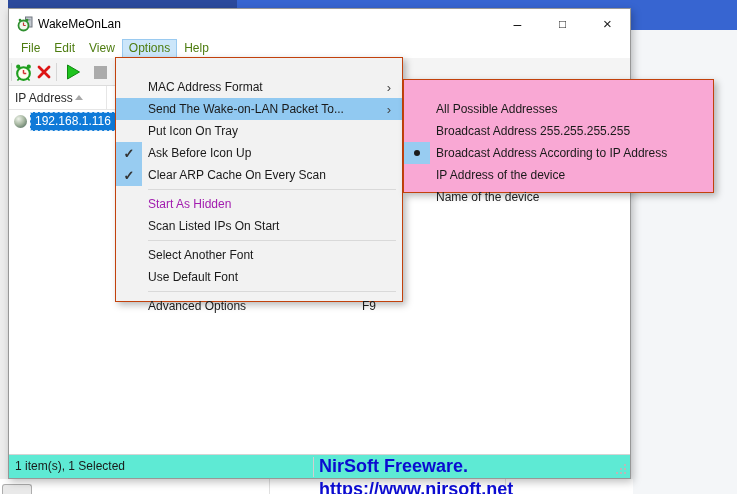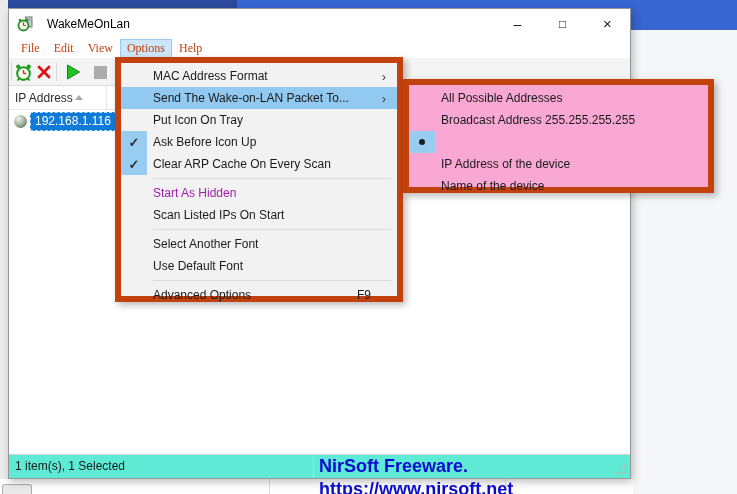--- a/index.html
+++ b/index.html
@@ -13,29 +13,29 @@
   .bg-bottom-strip { position:absolute; left:0; top:479px; width:633px; height:15px; background:#ffffff; }
   .bg-tabbox       { position:absolute; left:2px; top:484px; width:30px; height:10px; background:#e9e9e9; border:1px solid #adadad; border-bottom:none; border-radius:3px 3px 0 0; }
   .bg-line1 { position:absolute; left:269px; top:479px; width:1px; height:15px; background:#e0e0e0; }
   .bg-line2 { position:absolute; left:505px; top:479px; width:1px; height:15px; background:#e0e0e0; }
 
   
   .win { position:absolute; left:8px; top:8px; width:623px; height:471px; background:#fff; border:1px solid #979797; box-shadow:2px 3px 8px rgba(0,0,0,.25); z-index:1; }
 
   .titlebar { position:absolute; left:0; top:0; width:100%; height:30px; background:#fff; display:flex; align-items:center; padding-left:8px; }
   .app-icon { width:16px; height:16px; }
-  .title-text { margin-left:14px; color:#000; }
+  .title-text { margin-left:5px; color:#000; }
   .caption-btns { position:absolute; right:0; top:0; height:30px; display:flex; }
   .cap-btn { width:45px; height:30px; text-align:center; line-height:30px; color:#1a1a1a; }
   .cap-btn.min { font-size:14px; }
   .cap-btn.max { font-size:12px; }
   .cap-btn.cls { font-size:15px; }
 
   .menubar { position:absolute; left:0; top:30px; width:100%; height:19px; background:#fff; display:flex; align-items:stretch; padding-left:5px; }
-  .mb-item { padding:2px 7px; line-height:15px; color:#c2410c;font-family:Liberation Serif, serif; }
+  .mb-item { padding:2px 7px; line-height:15px; color:#4d7c0f; }
   .mb-item.active { background:#cce6fa; border:1px solid #9acaf0; padding:1px 6px; }
 
   .toolbar { position:absolute; left:0; top:49px; width:100%; height:28px; background:#f4f4f4; border-bottom:1px solid #dcdcdc; }
   .tb-grip { position:absolute; left:2px; top:5px; width:1px; height:18px; background:#d6d6d6; }
   .tb-sep  { position:absolute; left:47px; top:5px; width:1px; height:18px; background:#d6d6d6; }
   .tb-btn { position:absolute; top:4px; width:20px; height:20px; display:flex; align-items:center; justify-content:center; }
   .tb-wake { left:4px; } .tb-del { left:25px; } .tb-play { left:54px; } .tb-stop { left:81px; }
   .stop-square { width:13px; height:13px; background:#ababab; }
 
   .listview { position:absolute; left:0; top:77px; width:100%; height:368px; background:#fff; }
@@ -48,21 +48,21 @@
          background:radial-gradient(circle at 35% 30%, #eef3ea 0%, #a8b8a2 45%, #6f8674 75%, #566b5e 100%); }
   .lv-sel { margin-left:3px; background:#0f7ad8; color:#fff; padding:1px 5px 2px 4px; border:1px dashed rgba(255,255,255,.75); }
 
   .statusbar { position:absolute; left:0; top:445px; width:100%; height:24px; background:#5eead4; border-top:1px solid #d4d4d4; }
   .sb-left { position:absolute; left:6px; top:0; line-height:23px; color:#1a1a1a; }
   .sb-div { position:absolute; left:304px; top:2px; width:1px; height:20px; background:#d0d0d0; }
   .sb-link { position:absolute; left:310px; top:0; line-height:23px; color:#0b0bd0; font-weight:bold; font-size:18px; }
   .sb-grip { position:absolute; right:2px; bottom:2px; }
 
   
-  .menu-popup { position:absolute; background:#f2f2f2; border:6px solid #c2410c; box-shadow:3px 3px 7px rgba(0,0,0,.28); z-index:10; padding-top:2px; }
+  .menu-popup { position:absolute; background:#f2f2f2; border:1px solid #c2410c; box-shadow:3px 3px 7px rgba(0,0,0,.28); z-index:10; padding-top:18px; }
   #options-menu { left:115px; top:57px; width:288px; height:245px; }
   #send-submenu { left:403px; top:79px; width:311px; height:114px; background:#f9a8d4; }
   .mi { height:22px; display:flex; align-items:center; }
   .mi .gutter { width:26px; height:22px; display:flex; align-items:center; justify-content:center; flex:none; }
   .mi .label { flex:1; padding-left:6px; white-space:nowrap; color:#1a1a1a; }
   .mi .right { width:26px; text-align:center; flex:none; color:#454545; font-size:13px; }
   .mi .shortcut { width:40px; text-align:left; flex:none; color:#1a1a1a; }
   .mi.highlight { background:#91c9f1; }
   .mi.checked .gutter { background:#98ccf1; color:#333; font-size:13px; font-weight:bold; }
   .mi.disabled .label { color:#a21caf; }
@@ -227,20 +227,21 @@
     <span class="label">All Possible Addresses</span>
   </div>
   <div class="mi">
     <span class="gutter"></span>
     <span class="label">Broadcast Address 255.255.255.255</span>
   </div>
   <div class="mi radio-on">
     <span class="gutter">
         <span class="radio-dot"></span>
       </span>
+    <span class="label">Broadcast Address According to IP Address</span>
   </div>
   <div class="mi">
     <span class="gutter"></span>
     <span class="label">IP Address of the device</span>
   </div>
   <div class="mi">
     <span class="gutter"></span>
     <span class="label">Name of the device</span>
   </div>
 </div>

